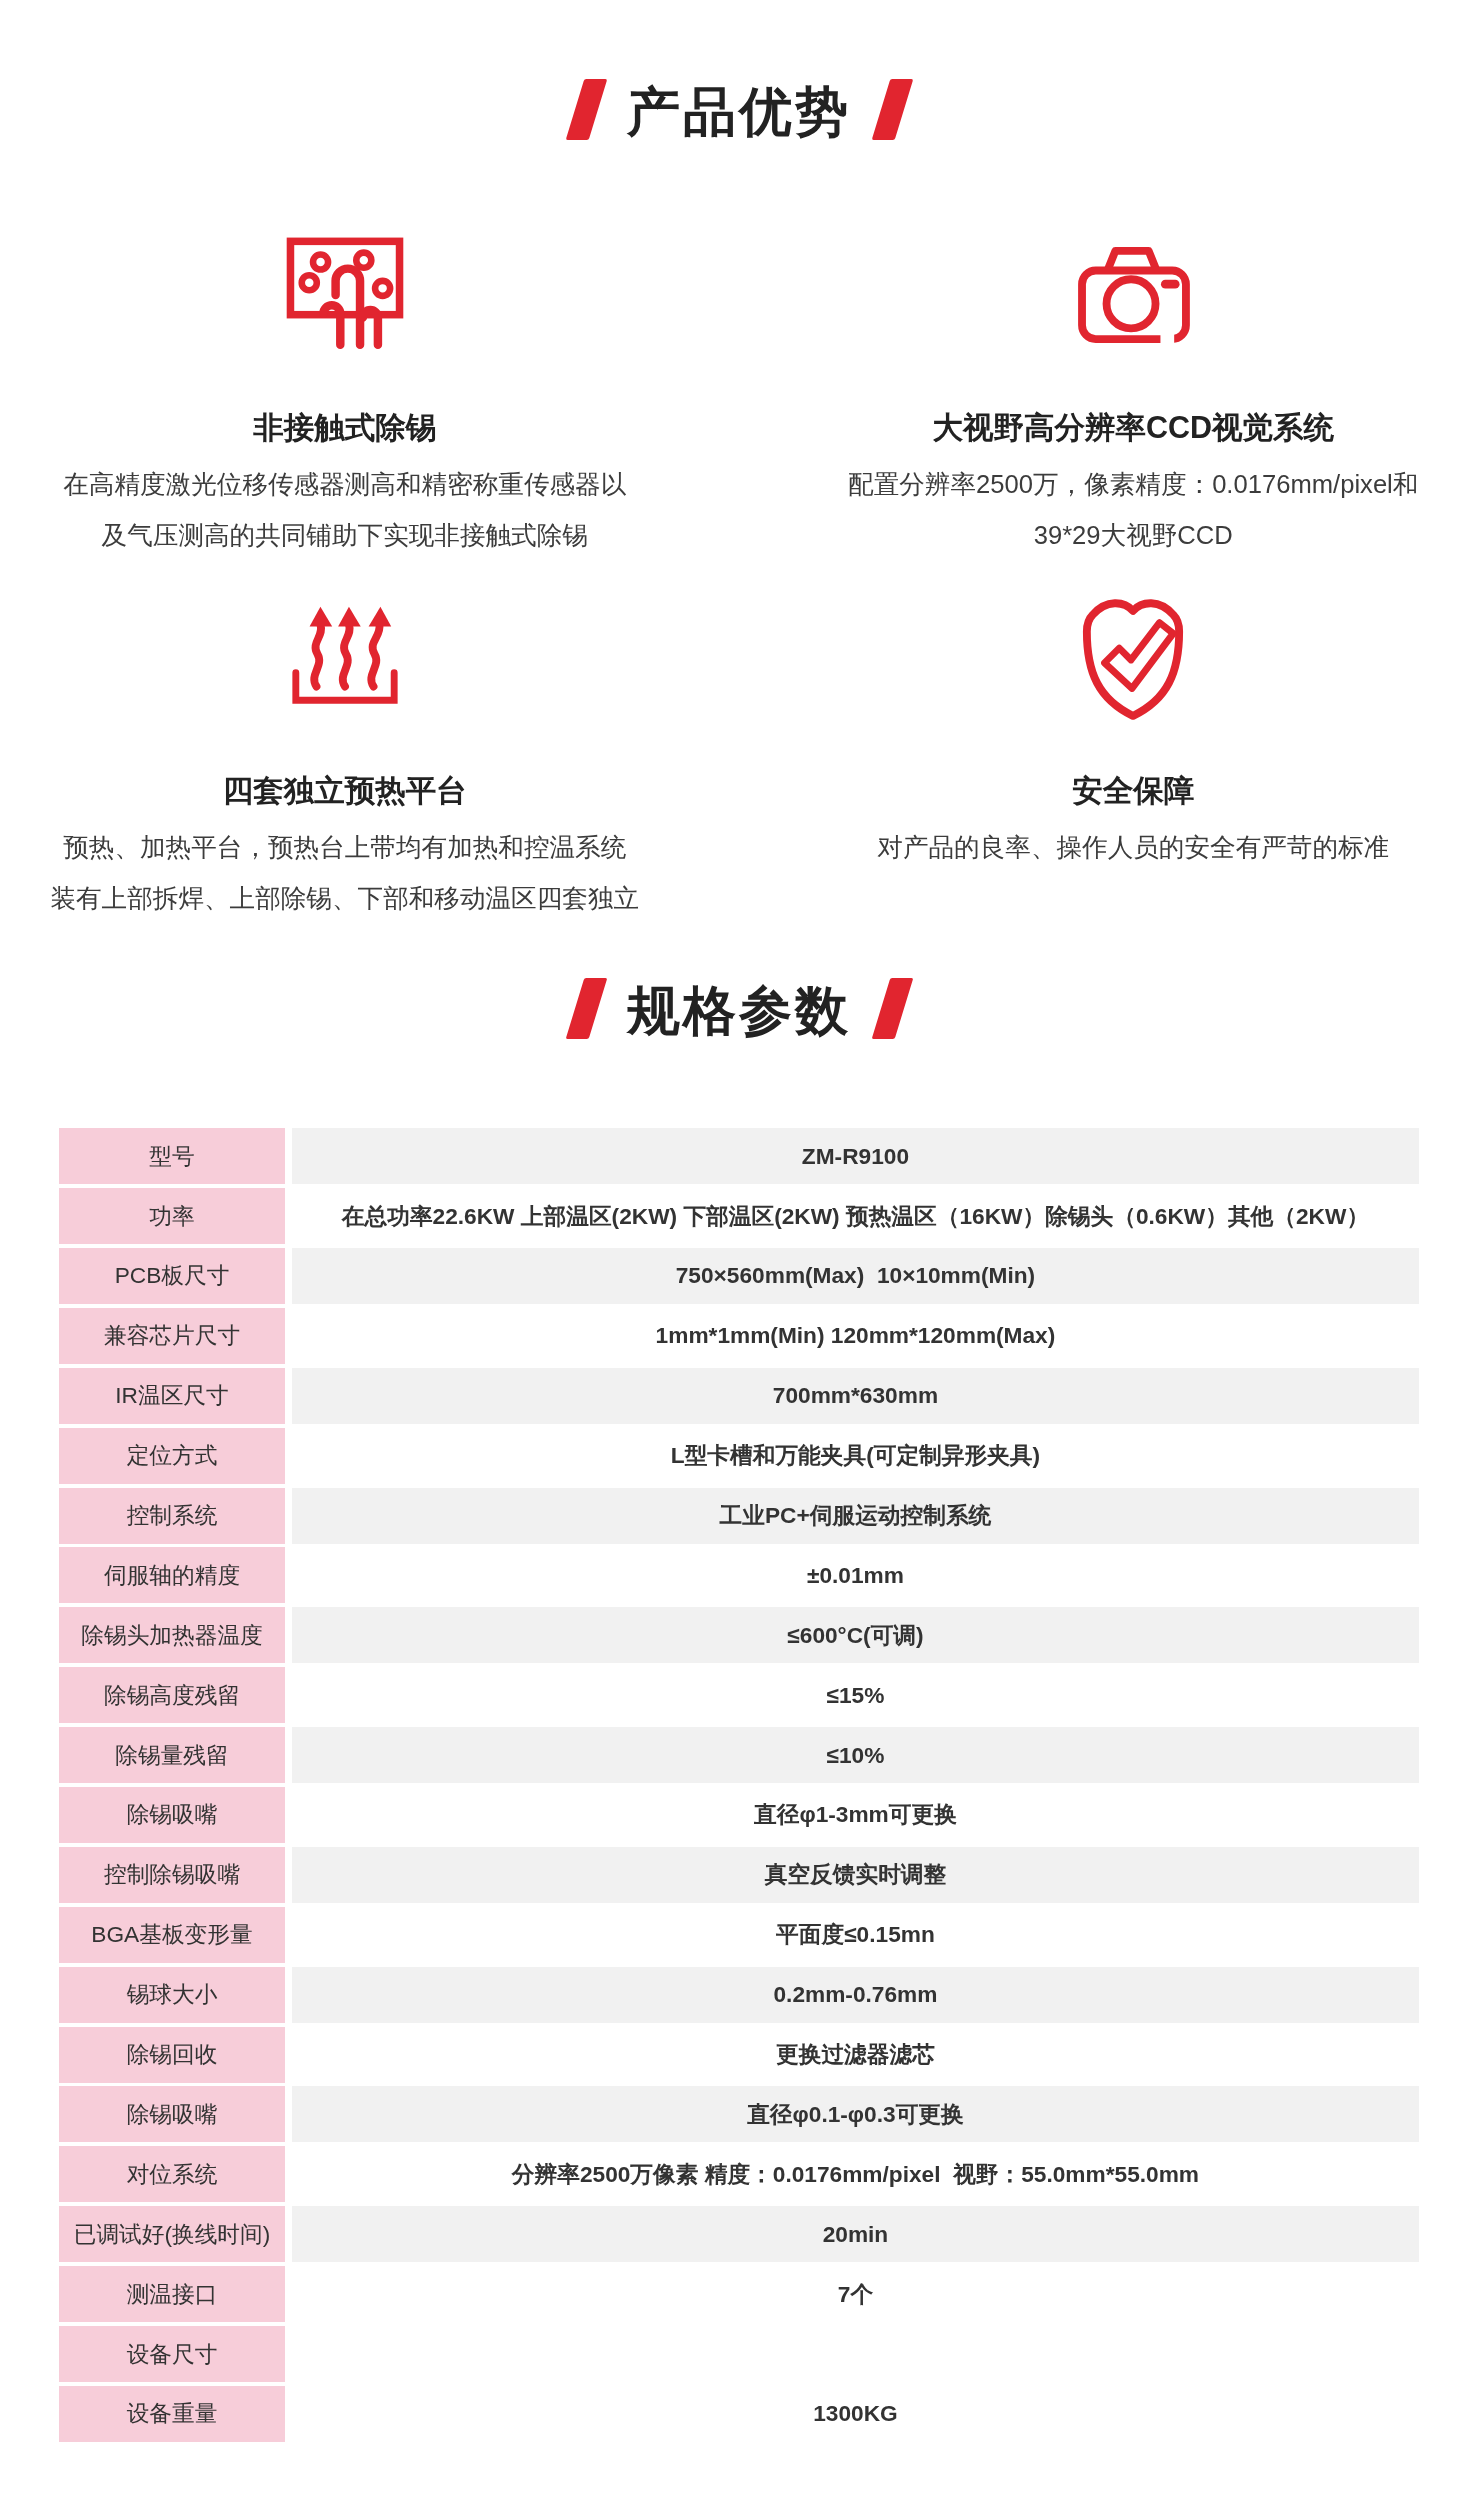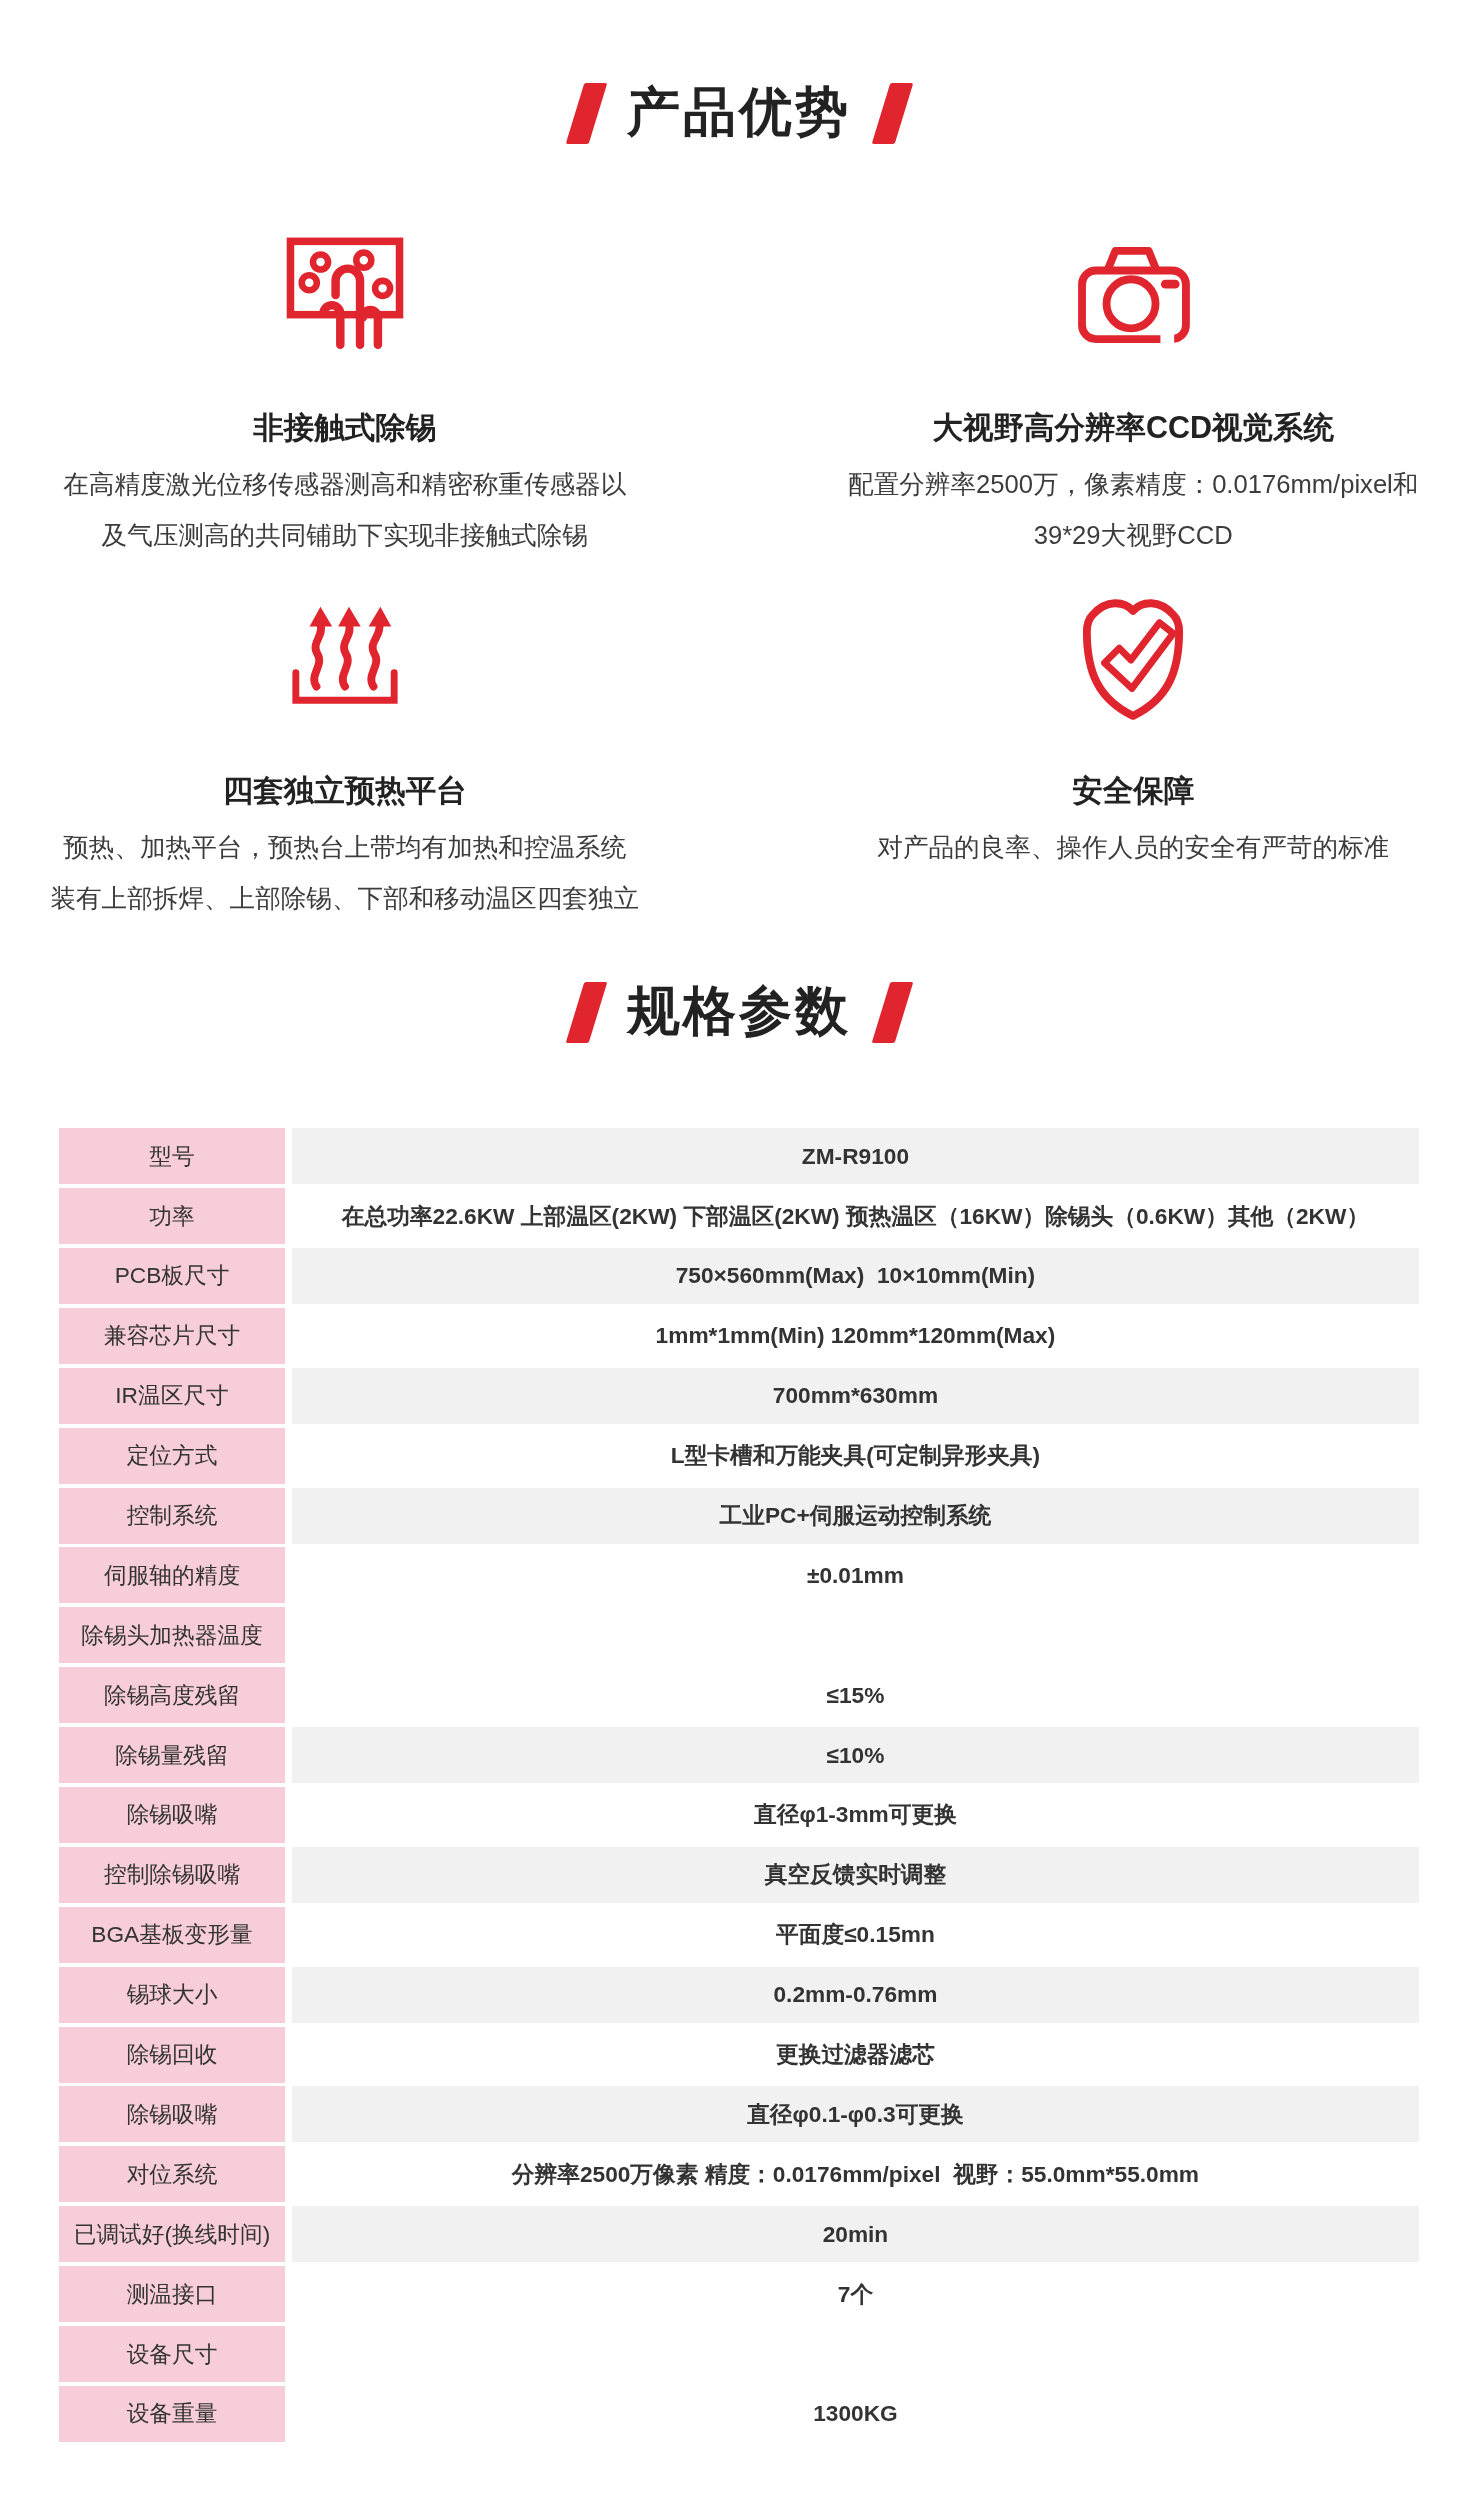--- a/index.html
+++ b/index.html
@@ -14,21 +14,21 @@
   body{
     width:1478px;
     min-height:2498px;
     background:#ffffff;
     font-family:"Liberation Sans","DejaVu Sans",sans-serif;
     color:var(--body-ink);
   }
   
   .sec-title{
     display:flex;
-    align-items:flex-end;
+    align-items:flex-start;
     justify-content:center;
     gap:29.6px;
   }
   .sec-title.first{padding-top:79px;}
   .sec-title.second{margin-top:54px;}
   .sec-title h2{
     margin:0;
     font-size:53px;
     line-height:65px;
     font-weight:bold;
@@ -230,20 +230,21 @@
     <div class="spec-value">工业PC+伺服运动控制系统</div>
   </div>
 
   <div class="spec-row">
     <div class="spec-label">伺服轴的精度</div>
     <div class="spec-value">±0.01mm</div>
   </div>
 
   <div class="spec-row">
     <div class="spec-label">除锡头加热器温度</div>
+    <div class="spec-value">≤600°C(可调)</div>
   </div>
 
   <div class="spec-row">
     <div class="spec-label">除锡高度残留</div>
     <div class="spec-value">≤15%</div>
   </div>
 
   <div class="spec-row">
     <div class="spec-label">除锡量残留</div>
     <div class="spec-value">≤10%</div>

